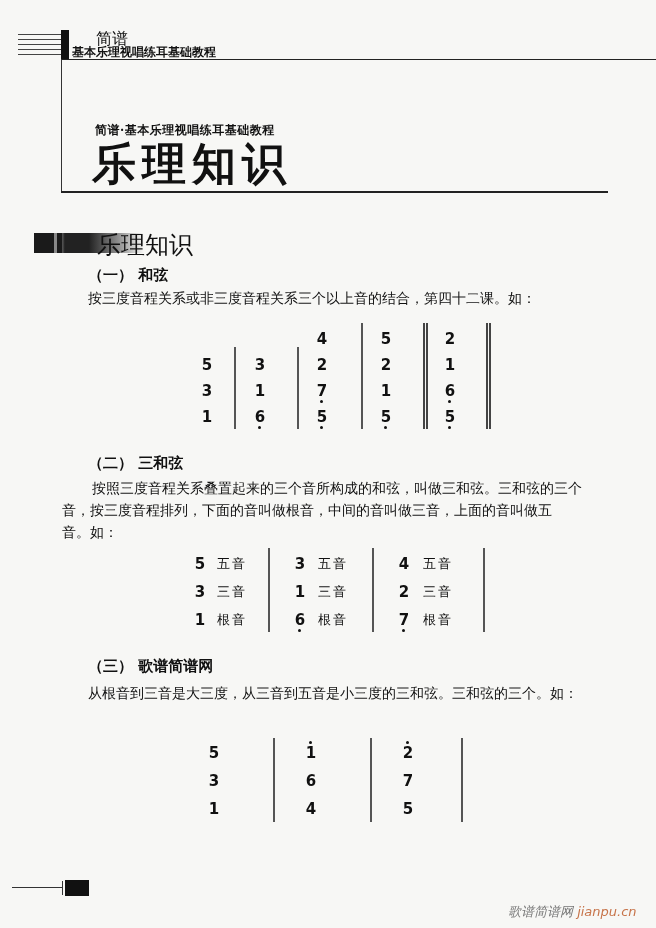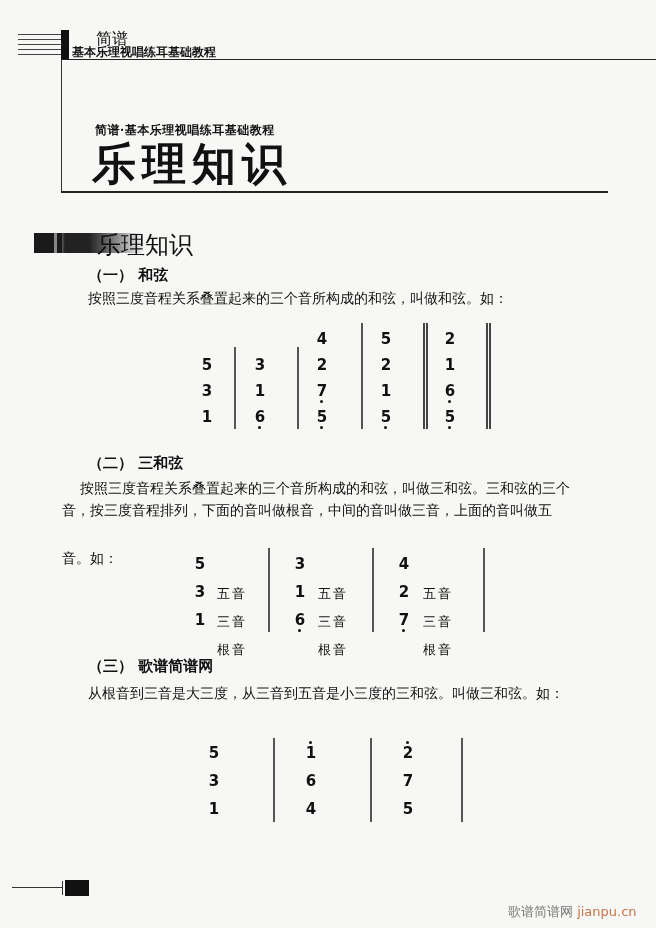--- a/index.html
+++ b/index.html
@@ -25,28 +25,28 @@
   .sec-bar .gap { position: absolute; left: 20px; top: 0; width: 3px; height: 20px; background: #888; }
   .sec-title { position: absolute; left: 97px; top: 229px; font-size: 24px; font-family: Liberation Sans, sans-serif; }
 
   .h3 { position: absolute; font-size: 15px; font-weight: bold; }
   .para { position: absolute; font-size: 14px; line-height: 24px; font-family: "DejaVu Serif", serif; }
 
   
   .note { position: absolute; font-size: 15px; font-weight: bold; width: 14px; text-align: center; line-height: 16px; }
   .note .dot-below { position: absolute; left: 5px; top: 17px; width: 3px; height: 3px; background: #111; border-radius: 50%; }
   .note .dot-above { position: absolute; left: 5px; top: -4px; width: 3px; height: 3px; background: #111; border-radius: 50%; }
-  .lbl { position: absolute; font-size: 13px; font-family: "DejaVu Serif", serif; letter-spacing: 2px; margin-top: 30px; }
+  .lbl { position: absolute; font-size: 13px; font-family: "DejaVu Serif", serif; letter-spacing: 2px; }
   .bar { position: absolute; width: 2px; background: #555; }
   .dbar { position: absolute; width: 5px; border-left: 2px solid #444; border-right: 2px solid #444; }
 
   .foot-line { position: absolute; left: 12px; top: 887px; width: 50px; height: 1px; background: #333; }
   .foot-tick { position: absolute; left: 62px; top: 881px; width: 1px; height: 14px; background: #333; }
   .foot-block { position: absolute; left: 65px; top: 880px; width: 24px; height: 16px; background: #111; }
-  .watermark { position: absolute; left: 508px; top: 903px; font-size: 13px; color: #777; }
+  .watermark { position: absolute; left: 508px; top: 903px; font-size: 13px; color: #777; font-style: italic; }
   .watermark .wm-url { color: #c7744a; }
 </style>
 </head>
 <body>
 
 <div class="hdr-lines">
   <div></div>
     <div></div>
     <div></div>
     <div></div>
@@ -61,21 +61,21 @@
 
 <div class="subtitle">简谱·基本乐理视唱练耳基础教程</div>
 <div class="lesson-title">乐理知识</div>
 
 <div class="sec-bar">
     <div class="gap"></div>
   </div>
 <div class="sec-title">乐理知识</div>
 
 <div class="h3" style="left:88px; top:266px;text-align:right;">（一） 和弦</div>
-<div class="para" style="left:88px; top:286px;">按照三度音程关系叠置起来的三个音所构成的和弦，叫做和弦。如：</div>
+<div class="para" style="left:88px; top:286px;">按三度音程关系或非三度音程关系三个以上音的结合，第四十二课。如：</div>
 
 <div id="ex1">
     <div class="note" style="left: 200px; top: 357px;">5</div>
     <div class="note" style="left: 200px; top: 383px;">3</div>
     <div class="note" style="left: 200px; top: 409px;">1</div>
     <div class="note" style="left: 253px; top: 357px;">3</div>
     <div class="note" style="left: 253px; top: 383px;">1</div>
     <div class="note" style="left: 253px; top: 409px;">6<div class="dot-below"></div></div>
     <div class="note" style="left: 315px; top: 331px;">4</div>
     <div class="note" style="left: 315px; top: 357px;">2</div>
@@ -90,23 +90,23 @@
     <div class="note" style="left: 443px; top: 383px;">6<div class="dot-below"></div></div>
     <div class="note" style="left: 443px; top: 409px;">5<div class="dot-below"></div></div>
     <div class="bar" style="left: 234px; top: 347px; height: 82px;"></div>
     <div class="bar" style="left: 297px; top: 347px; height: 82px;"></div>
     <div class="bar" style="left: 361px; top: 323px; height: 106px;"></div>
     <div class="dbar" style="left: 423px; top: 323px; height: 106px;"></div>
     <div class="dbar" style="left: 486px; top: 323px; height: 106px;"></div>
   </div>
 
 <div class="h3" style="left:88px; top:454px;">（二） 三和弦</div>
-<div class="para" style="left:80px; top:476px;">按照三度音程关系叠置起来的三个音所构成的和弦，叫做三和弦。三和弦的三个</div>
+<div class="para" style="left:92px; top:476px;">按照三度音程关系叠置起来的三个音所构成的和弦，叫做三和弦。三和弦的三个</div>
 <div class="para" style="left:62px; top:498px;">音，按三度音程排列，下面的音叫做根音，中间的音叫做三音，上面的音叫做五</div>
-<div class="para" style="left:62px; top:520px;margin-top:26px;">音。如：</div>
+<div class="para" style="left:62px; top:520px;">音。如：</div>
 
 <div id="ex2">
     <div class="note" style="left: 193px; top: 556px;">5</div>
     <div class="lbl" style="left: 217px; top: 555px;">五音</div>
     <div class="note" style="left: 193px; top: 584px;">3</div>
     <div class="lbl" style="left: 217px; top: 583px;">三音</div>
     <div class="note" style="left: 193px; top: 612px;">1</div>
     <div class="lbl" style="left: 217px; top: 611px;">根音</div>
     <div class="note" style="left: 293px; top: 556px;">3</div>
     <div class="lbl" style="left: 318px; top: 555px;">五音</div>
@@ -119,21 +119,21 @@
     <div class="note" style="left: 397px; top: 584px;">2</div>
     <div class="lbl" style="left: 423px; top: 583px;">三音</div>
     <div class="note" style="left: 397px; top: 612px;">7<div class="dot-below"></div></div>
     <div class="lbl" style="left: 423px; top: 611px;">根音</div>
     <div class="bar" style="left: 268px; top: 548px; height: 84px;"></div>
     <div class="bar" style="left: 372px; top: 548px; height: 84px;"></div>
     <div class="bar" style="left: 483px; top: 548px; height: 84px;"></div>
   </div>
 
 <div class="h3" style="left:88px; top:657px;">（三） 歌谱简谱网</div>
-<div class="para" style="left:88px; top:681px;">从根音到三音是大三度，从三音到五音是小三度的三和弦。叫做三和弦。如：</div>
+<div class="para" style="left:88px; top:681px;">从根音到三音是大三度，从三音到五音是小三度的三和弦。三和弦的三个。如：</div>
 
 <div id="ex3">
     <div class="note" style="left: 207px; top: 745px;">5</div>
     <div class="note" style="left: 207px; top: 773px;">3</div>
     <div class="note" style="left: 207px; top: 801px;">1</div>
     <div class="note" style="left: 304px; top: 745px;">1<div class="dot-above"></div></div>
     <div class="note" style="left: 304px; top: 773px;">6</div>
     <div class="note" style="left: 304px; top: 801px;">4</div>
     <div class="note" style="left: 401px; top: 745px;">2<div class="dot-above"></div></div>
     <div class="note" style="left: 401px; top: 773px;">7</div>

